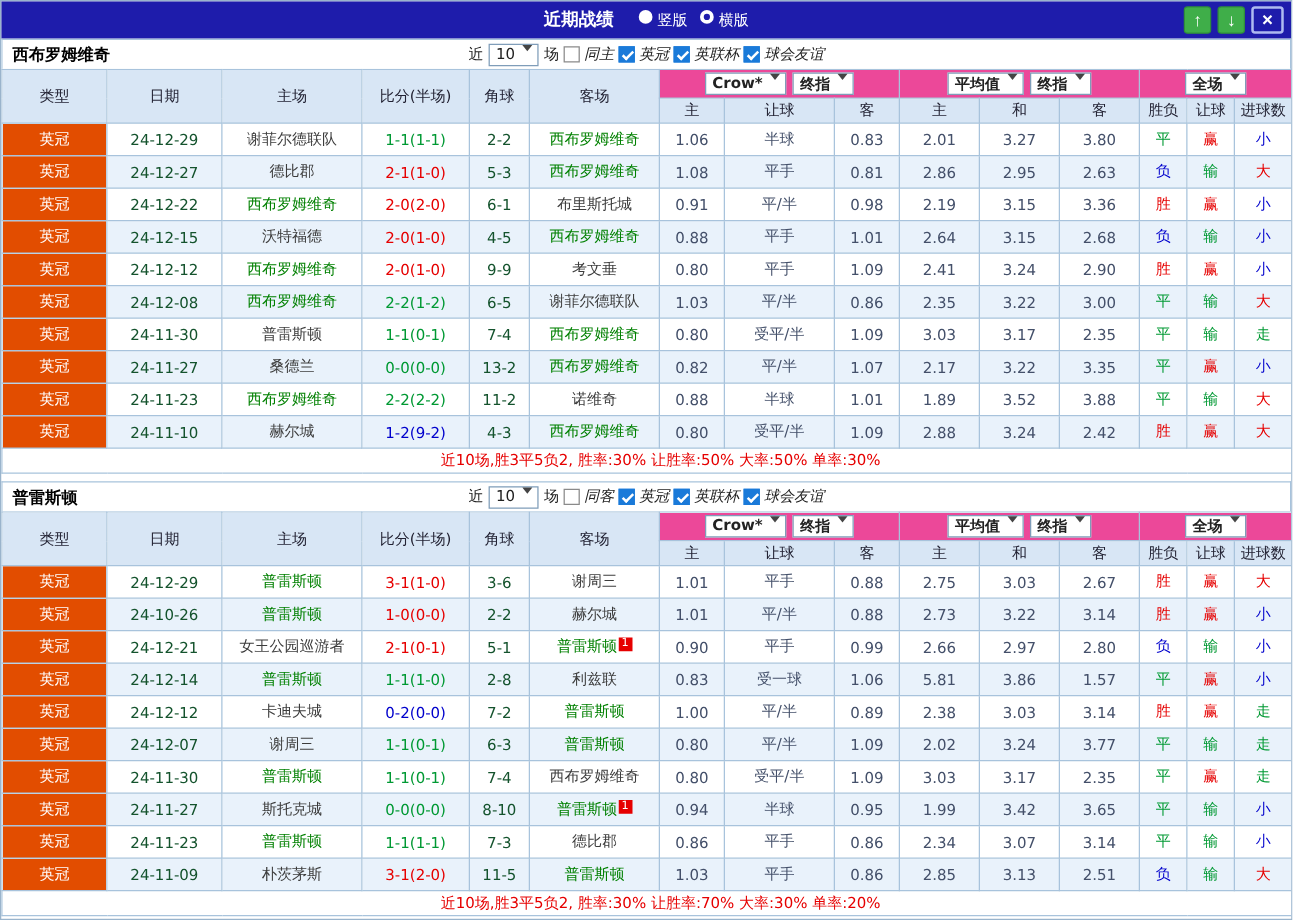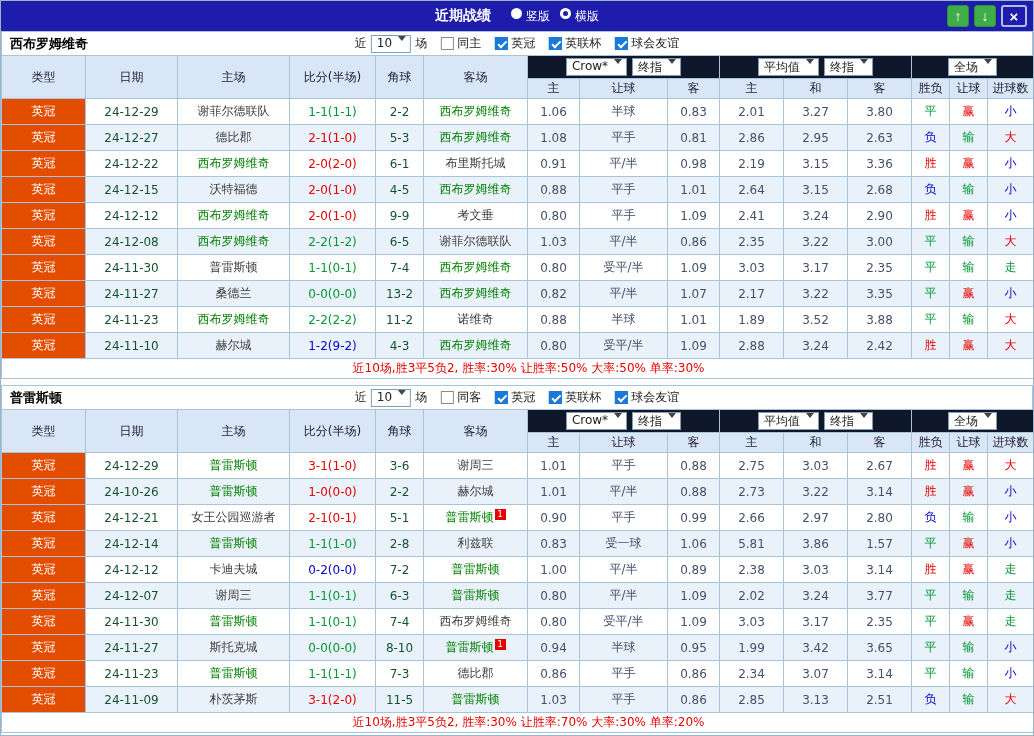--- a/index.html
+++ b/index.html
@@ -18,32 +18,32 @@
   .xbtn { width: 26px; height: 22px; background: #1e1cab; border: 2px solid #aebaf0; border-radius: 3px; color: #fff; font-size: 15px; font-weight: bold; line-height: 1; padding: 0; cursor: pointer; display: flex; align-items: center; justify-content: center; }
 
   
   .section + .section { margin-top: 6px; }
   .band { height: 24px; border: 1px solid #a8c3dc; border-bottom: none; display: flex; align-items: center; position: relative; background: #fff; padding: 0 8px; }
   .team-name { font-weight: bold; font-size: 13px; color: #000; }
   .filters { position: absolute; left: 50%; transform: translateX(-50%); display: flex; align-items: center; gap: 4px; white-space: nowrap; color: #222; }
   .select { display: inline-flex; justify-content: space-between; border: 1px solid #7f9db9; background: #fff; height: 18px; padding: 0 4px 0 5px; gap: 6px; color: #222; cursor: pointer; font-size: 12px; }
   .select .tri { width: 0; height: 0; border-left: 4px solid transparent; border-right: 4px solid transparent; border-top: 5px solid #444; }
   .sel-10 { min-width: 36px; }
-  .cb { display: inline-flex; align-items: center; gap: 3px; cursor: pointer; margin-left: 10px; }
+  .cb { display: inline-flex; align-items: center; gap: 3px; cursor: pointer; margin-left: 0; font-style: italic; }
   .cbox { width: 13px; height: 13px; border: 1px solid #8a8a8a; background: #fff; position: relative; display: inline-block; }
   .cbox.on { background: #1a7ad9; border-color: #1a7ad9; }
   .cbox.on::after { content: ""; position: absolute; left: 4px; top: 1px; width: 3px; height: 7px; border: solid #fff; border-width: 0 2px 2px 0; transform: rotate(45deg); }
 
   
   table { width: 100%; border-collapse: collapse; table-layout: fixed; }
   th, td { border: 1px solid #a8c3dc; text-align: center; padding: 0; white-space: nowrap; overflow: hidden; }
   thead th { font-weight: normal; color: #223; background: #d8e6f5; }
   thead tr.h1 th { height: 23px; }
   thead tr.h2 th { height: 20px; }
-  thead th.selcell { background: #0f172a; }
+  thead th.selcell { background: #ec4899; font-weight: bold; }
   .selwrap { display: flex; align-items: center; justify-content: center; gap: 5px; }
   tbody td { height: 26px; font-size: 12px; color: #3c3c3c; }
   tbody tr:nth-child(even) td { background: #e9f2fb; }
   td.league { background: #e24d00; color: #fff; }
   tbody tr:nth-child(even) td.league { background: #e24d00; }
   td.date { color: #14532d; }
   td.num { color: #44506a; }
   td.hl { color: #008000; }
   .c-r { color: #e60000; }
   .c-g { color: #009933; }

